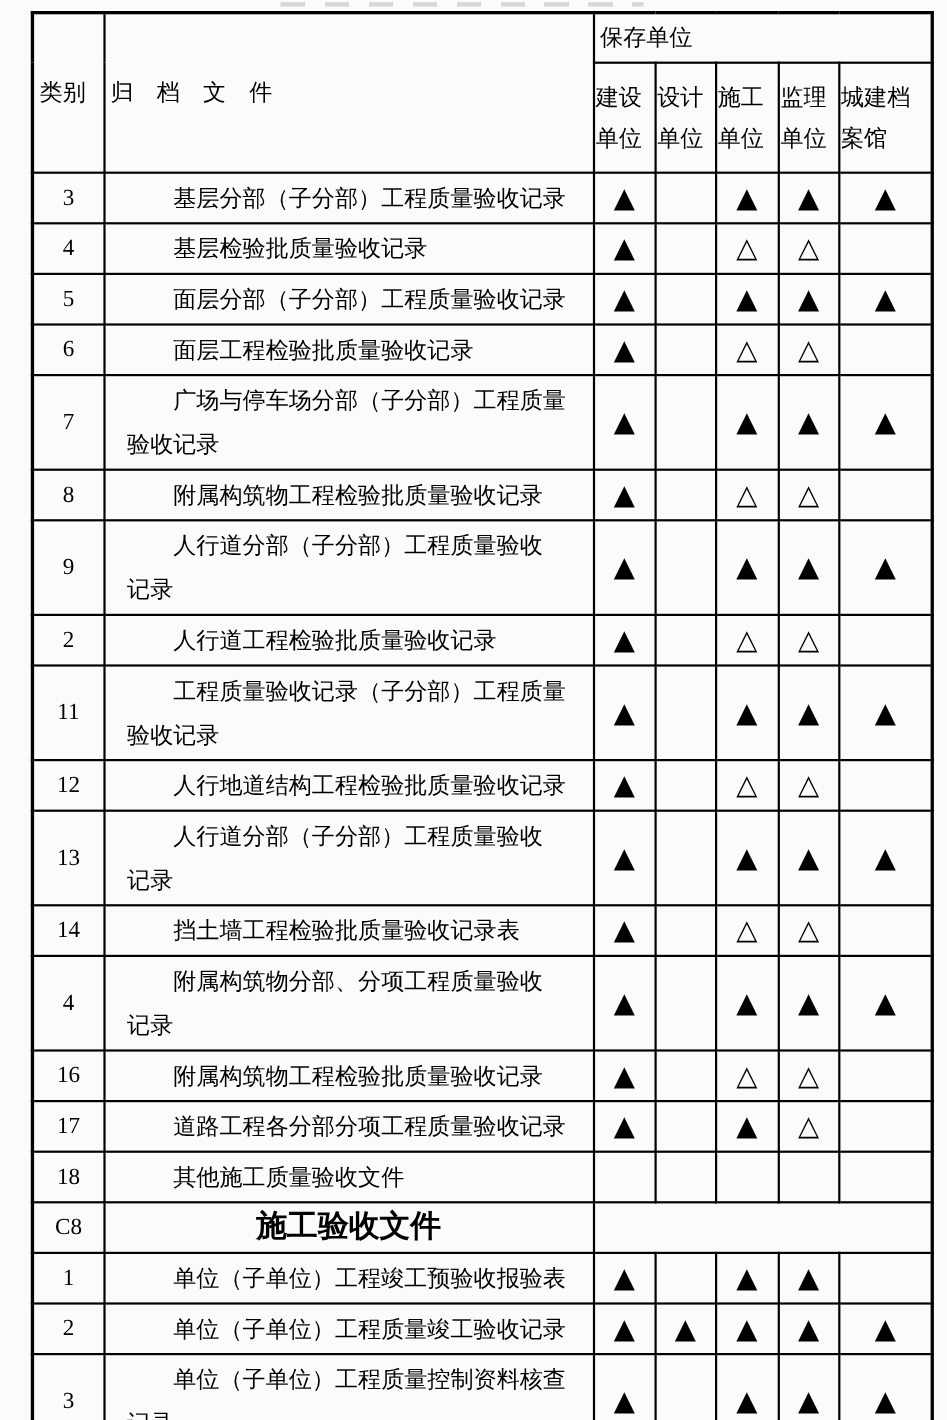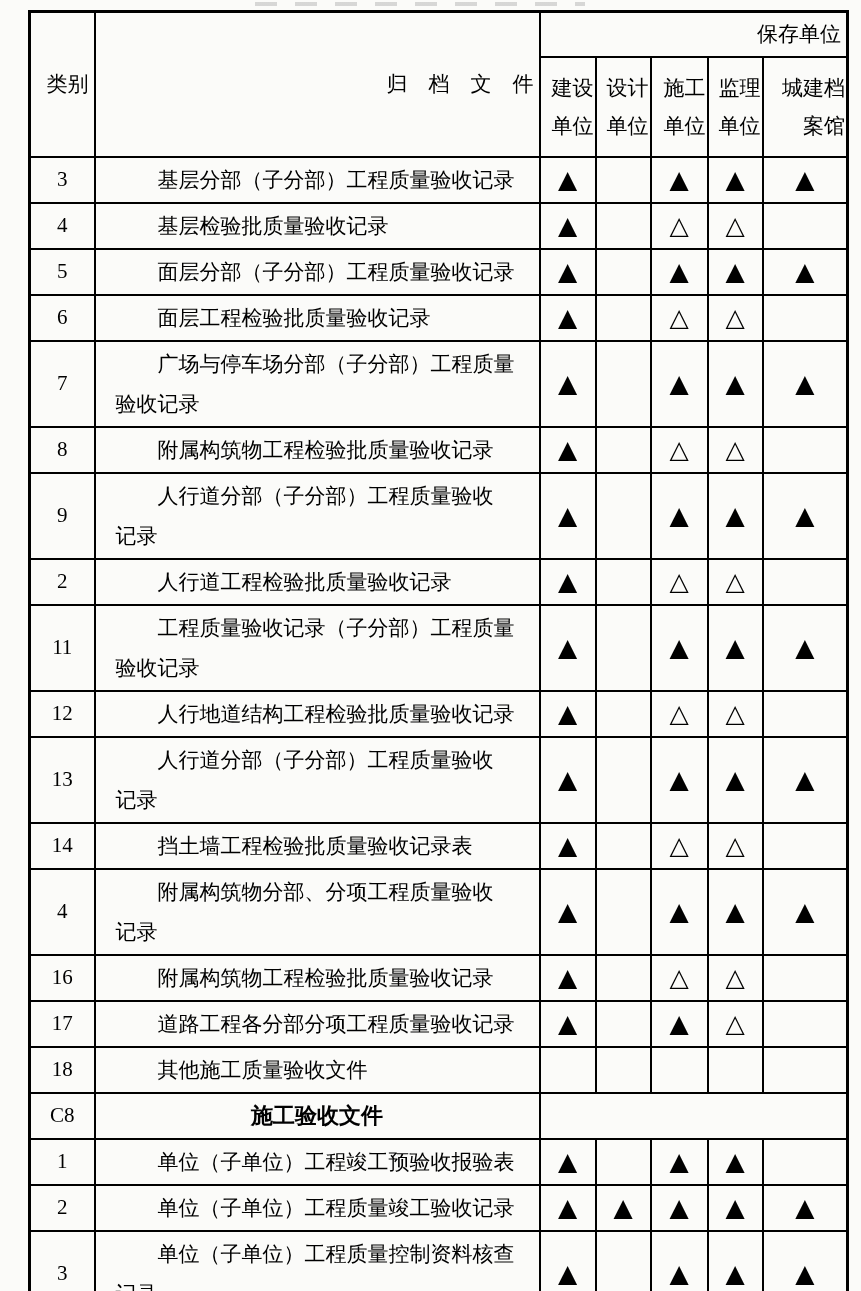--- a/index.html
+++ b/index.html
@@ -32,39 +32,39 @@
   }
   th, td {
     border: 2px solid #000;
     padding: 2px 5px;
     vertical-align: middle;
     font-size: 21px;
     font-weight: normal;
   }
   thead tr.span-row { height: 45px; }
   thead tr.sub-row  { height: 100px; }
-  thead th { text-align: right; }
+  thead th { text-align: left; }
   th.subcol { white-space: pre-line; line-height: 38px; padding: 2px 1px; }
   tbody tr { height: 44px; }
   td.no {
     text-align: center;
     padding: 2px 2px;
   }
   td.title {
     text-align: left;
     text-indent: 2em;
     line-height: 40px;
     white-space: pre-line;
     padding: 2px 20px;
   }
   td.title.section {
     text-align: center;
     text-indent: 0;
     font-weight: bold;
-    font-size: 22px;
+    font-size: 28px;
   }
   td.no.section { font-weight: normal; }
   td.mark {
     text-align: center;
     font-family: "DejaVu Sans", sans-serif;
     font-size: 25px;
     padding: 0;
     line-height: 1;
   }
   td.merged { padding: 0; }

